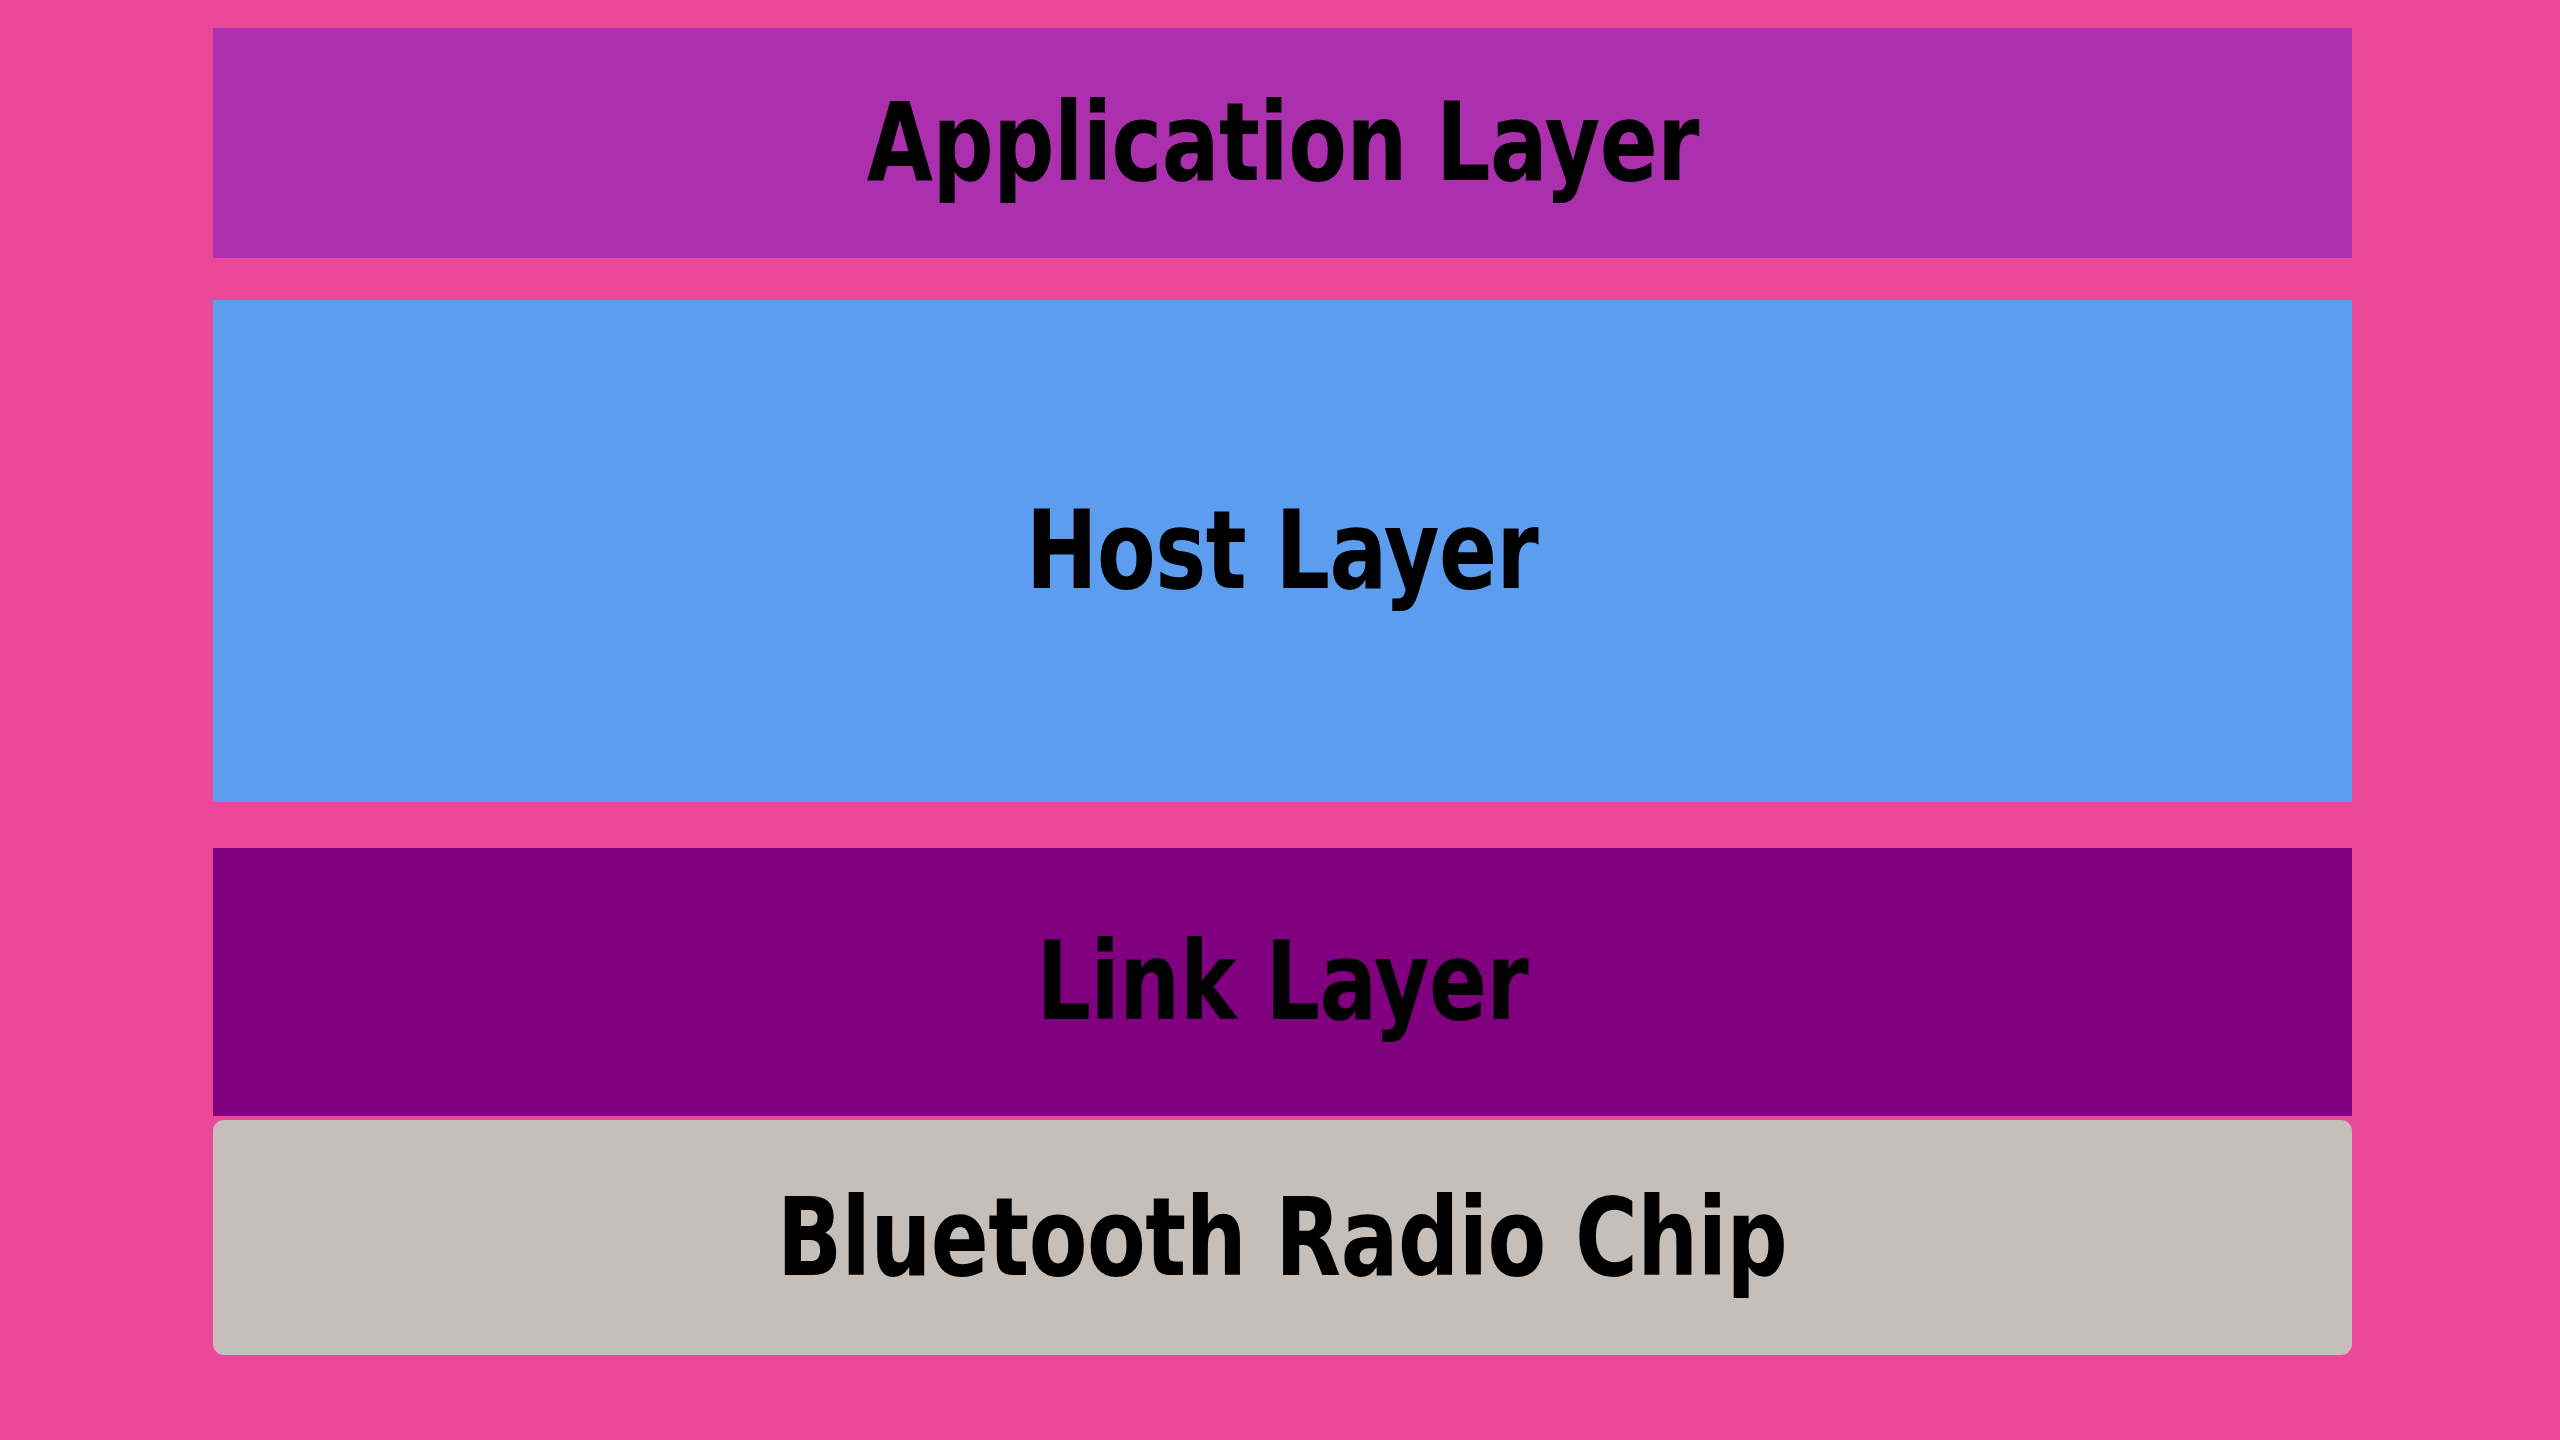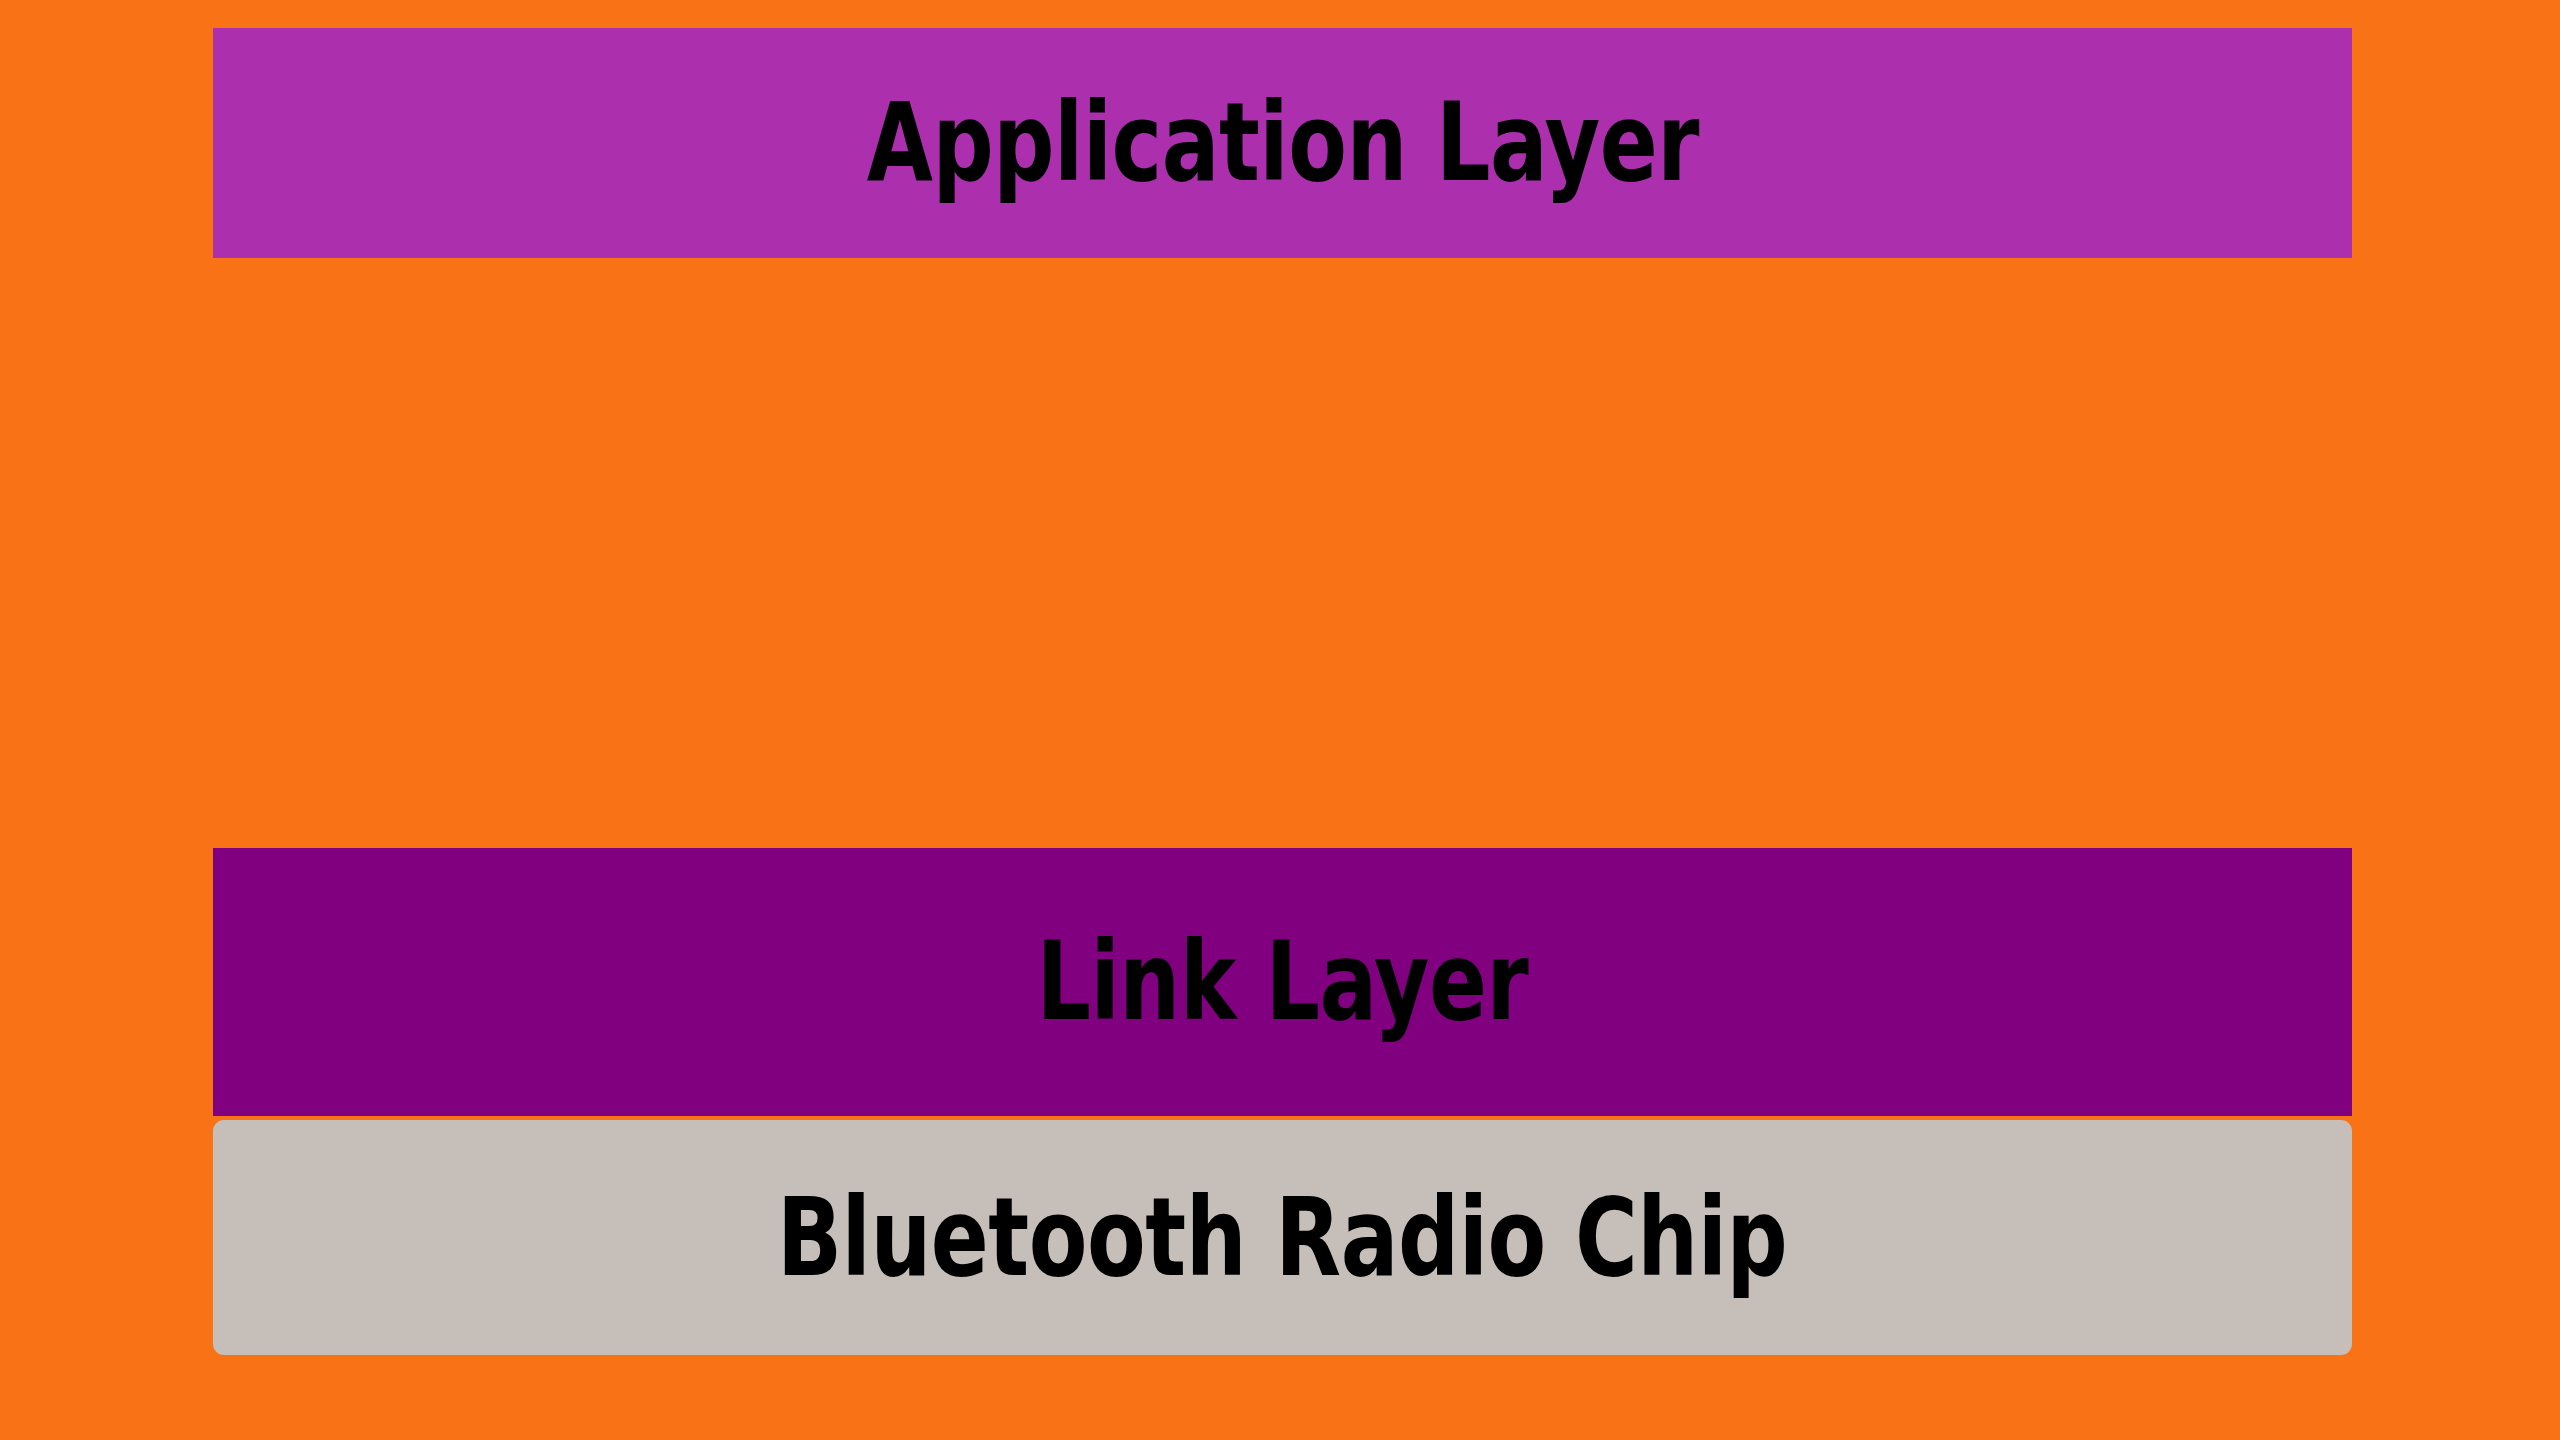--- a/index.html
+++ b/index.html
@@ -79,26 +79,29 @@
     height: 235px;
     border-radius: 11px;
   }
   #band-radio .layer-label {
     font-size: 108px;
   }
 </style>
 </head>
 <body>
 
-<div id="stack-diagram" style="background-color: #f97316;">
+<div id="stack-diagram" style="background-color: #ec4899;">
 
   <div class="layer-band" id="band-application" style="background-color: rgb(172, 47, 174);">
     <span class="layer-label" style="color: rgb(0, 0, 0);">Application Layer</span>
   </div>
 
+  <div class="layer-band" id="band-host" style="background-color: rgb(92, 157, 239);">
+    <span class="layer-label" style="color: rgb(0, 0, 0);">Host Layer</span>
+  </div>
 
   <div class="layer-band" id="band-link" style="background-color: rgb(128, 0, 128);">
     <span class="layer-label" style="color: rgb(0, 0, 0);">Link Layer</span>
   </div>
 
   <div class="layer-band" id="band-radio" style="background-color: rgb(197, 190, 185);">
     <span class="layer-label" style="color: rgb(0, 0, 0);">Bluetooth Radio Chip</span>
   </div>
 
 </div>

